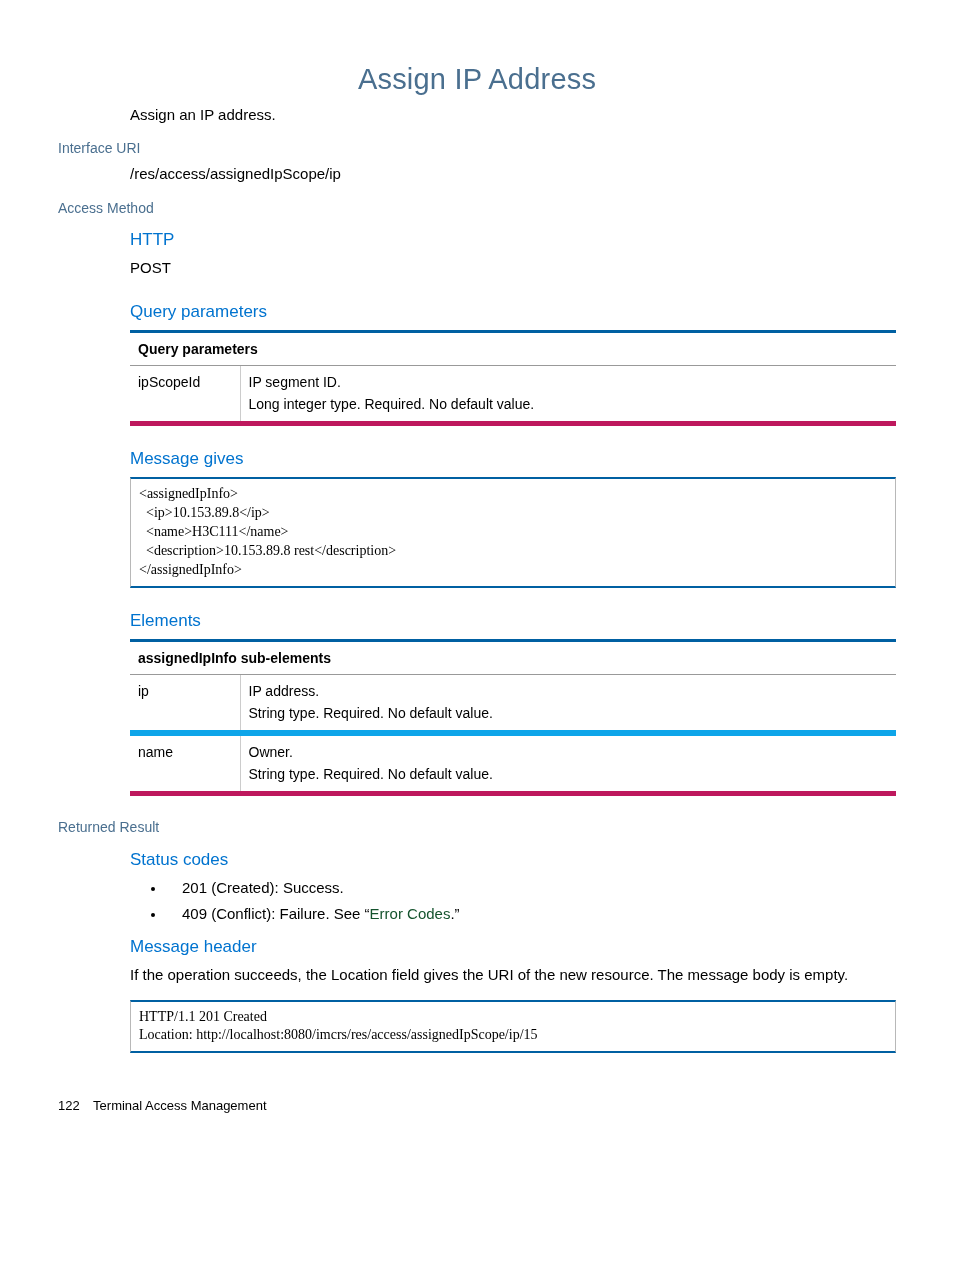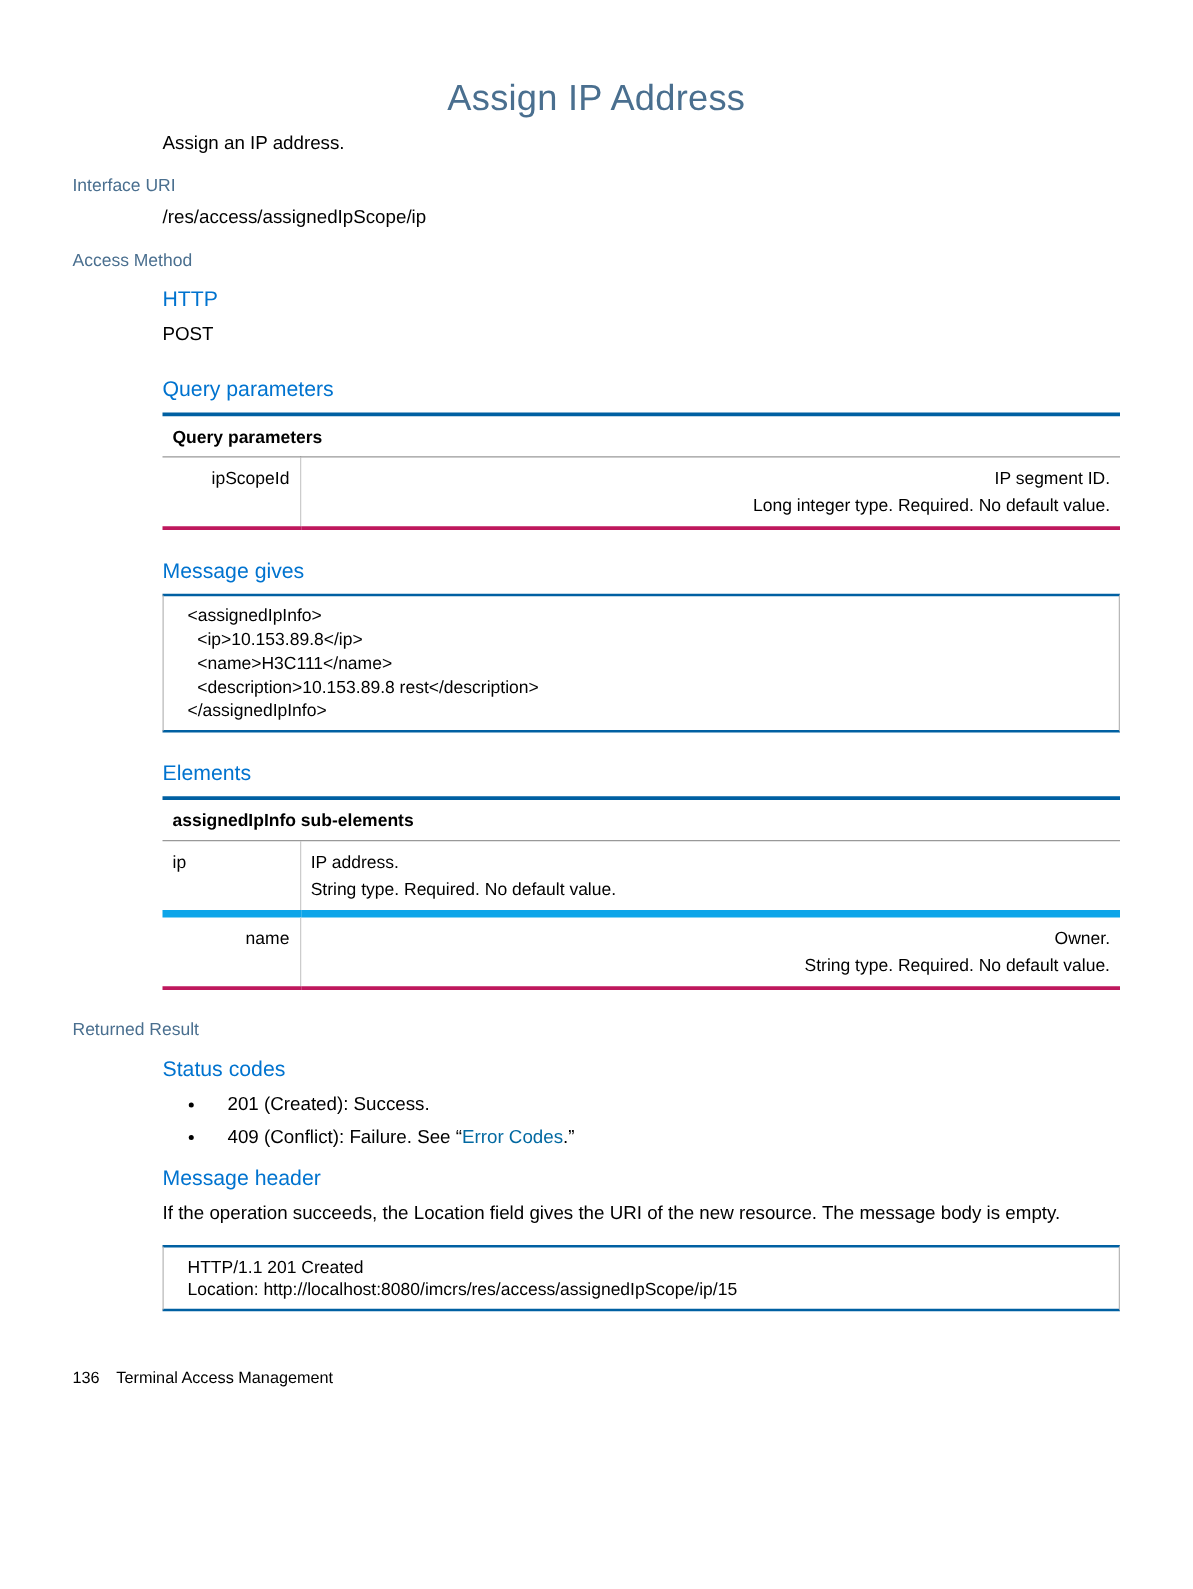--- a/index.html
+++ b/index.html
@@ -59,58 +59,57 @@
     padding: 7px 8px;
     border-top: 3px solid #0060a2;
     border-bottom: 1px solid #999;
   }
   table td {
     padding: 7px 8px;
     border-bottom: 6px solid #0ea5e9;
     vertical-align: top;
   }
   table tr:last-child td {
-    border-bottom: 3px solid #be185d;
-    text-align: right;
+    border-bottom: 5px solid #be185d;
   }
   table td:first-child {
     width: 110px;
     border-right: 1px solid #ccc;
   }
   table td div + div {
     margin-top: 3px;
   }
   .code-block {
     margin: 0 0 22px 72px;
     width: calc(100% - 72px);
     border-top: 2px solid #0060a2;
     border-bottom: 2px solid #0060a2;
     border-left: 1px solid #b8b8b8;
     border-right: 1px solid #b8b8b8;
-    padding: 6px 19px;
-    font-family: Liberation Sans, sans-serif;
+    padding: 6px 8px;
+    font-family: Liberation Serif, serif;
     font-size: 14px;
     white-space: pre;
     line-height: 1.35;
   }
   ul.status {
     margin: 0 0 12px 0;
     padding-left: 108px;
   }
   ul.status li {
     padding-left: 16px;
     margin-bottom: 6px;
     color: #000;
   }
   ul.status li::marker {
     color: #000;
     font-size: 13px;
   }
   .link {
-    color: #0369a1;
+    color: #14532d;
   }
   .para {
     margin: 0 0 14px 72px;
   }
   .footer {
     margin-top: 44px;
     font-size: 13px;
   }
   .footer .pn {
     margin-right: 10px;
@@ -191,15 +190,15 @@
     <span>409 (Conflict): Failure. See “</span><span class="link">Error Codes</span><span>.”</span>
   </li>
 </ul>
 
 <h3>Message header</h3>
 <p class="para">If the operation succeeds, the Location field gives the URI of the new resource. The message body is empty.</p>
 <div class="code-block">HTTP/1.1 201 Created
 Location: http://localhost:8080/imcrs/res/access/assignedIpScope/ip/15</div>
 
 <div class="footer">
-  <span class="pn">136</span>
+  <span class="pn">122</span>
   <span>Terminal Access Management</span>
 </div>
 
 </body></html>

